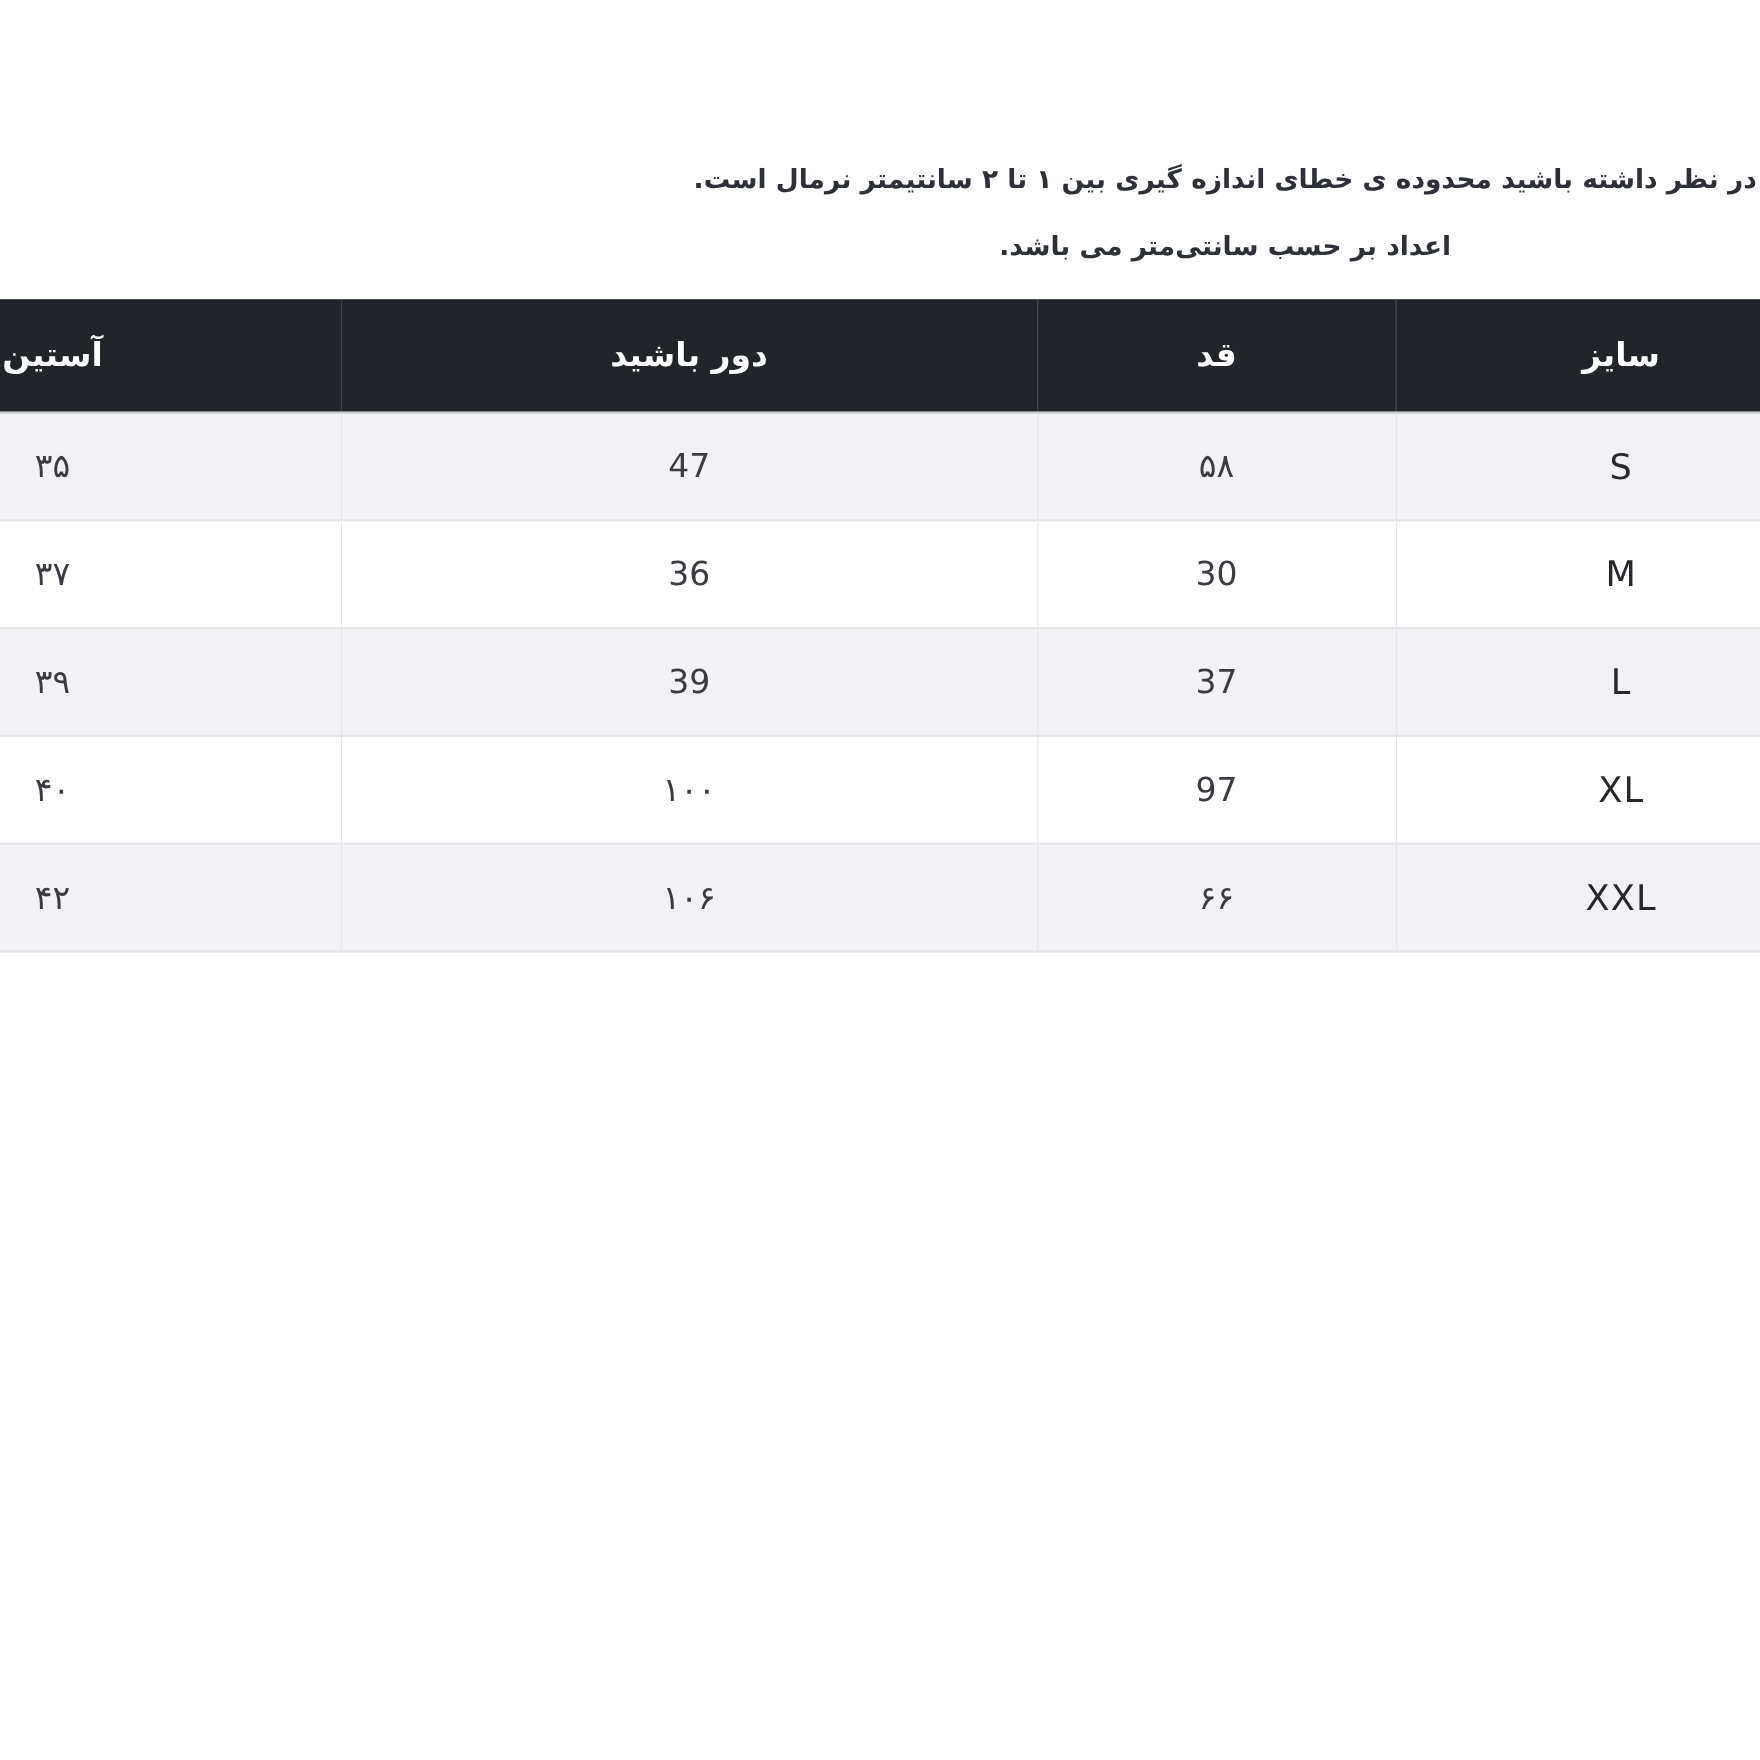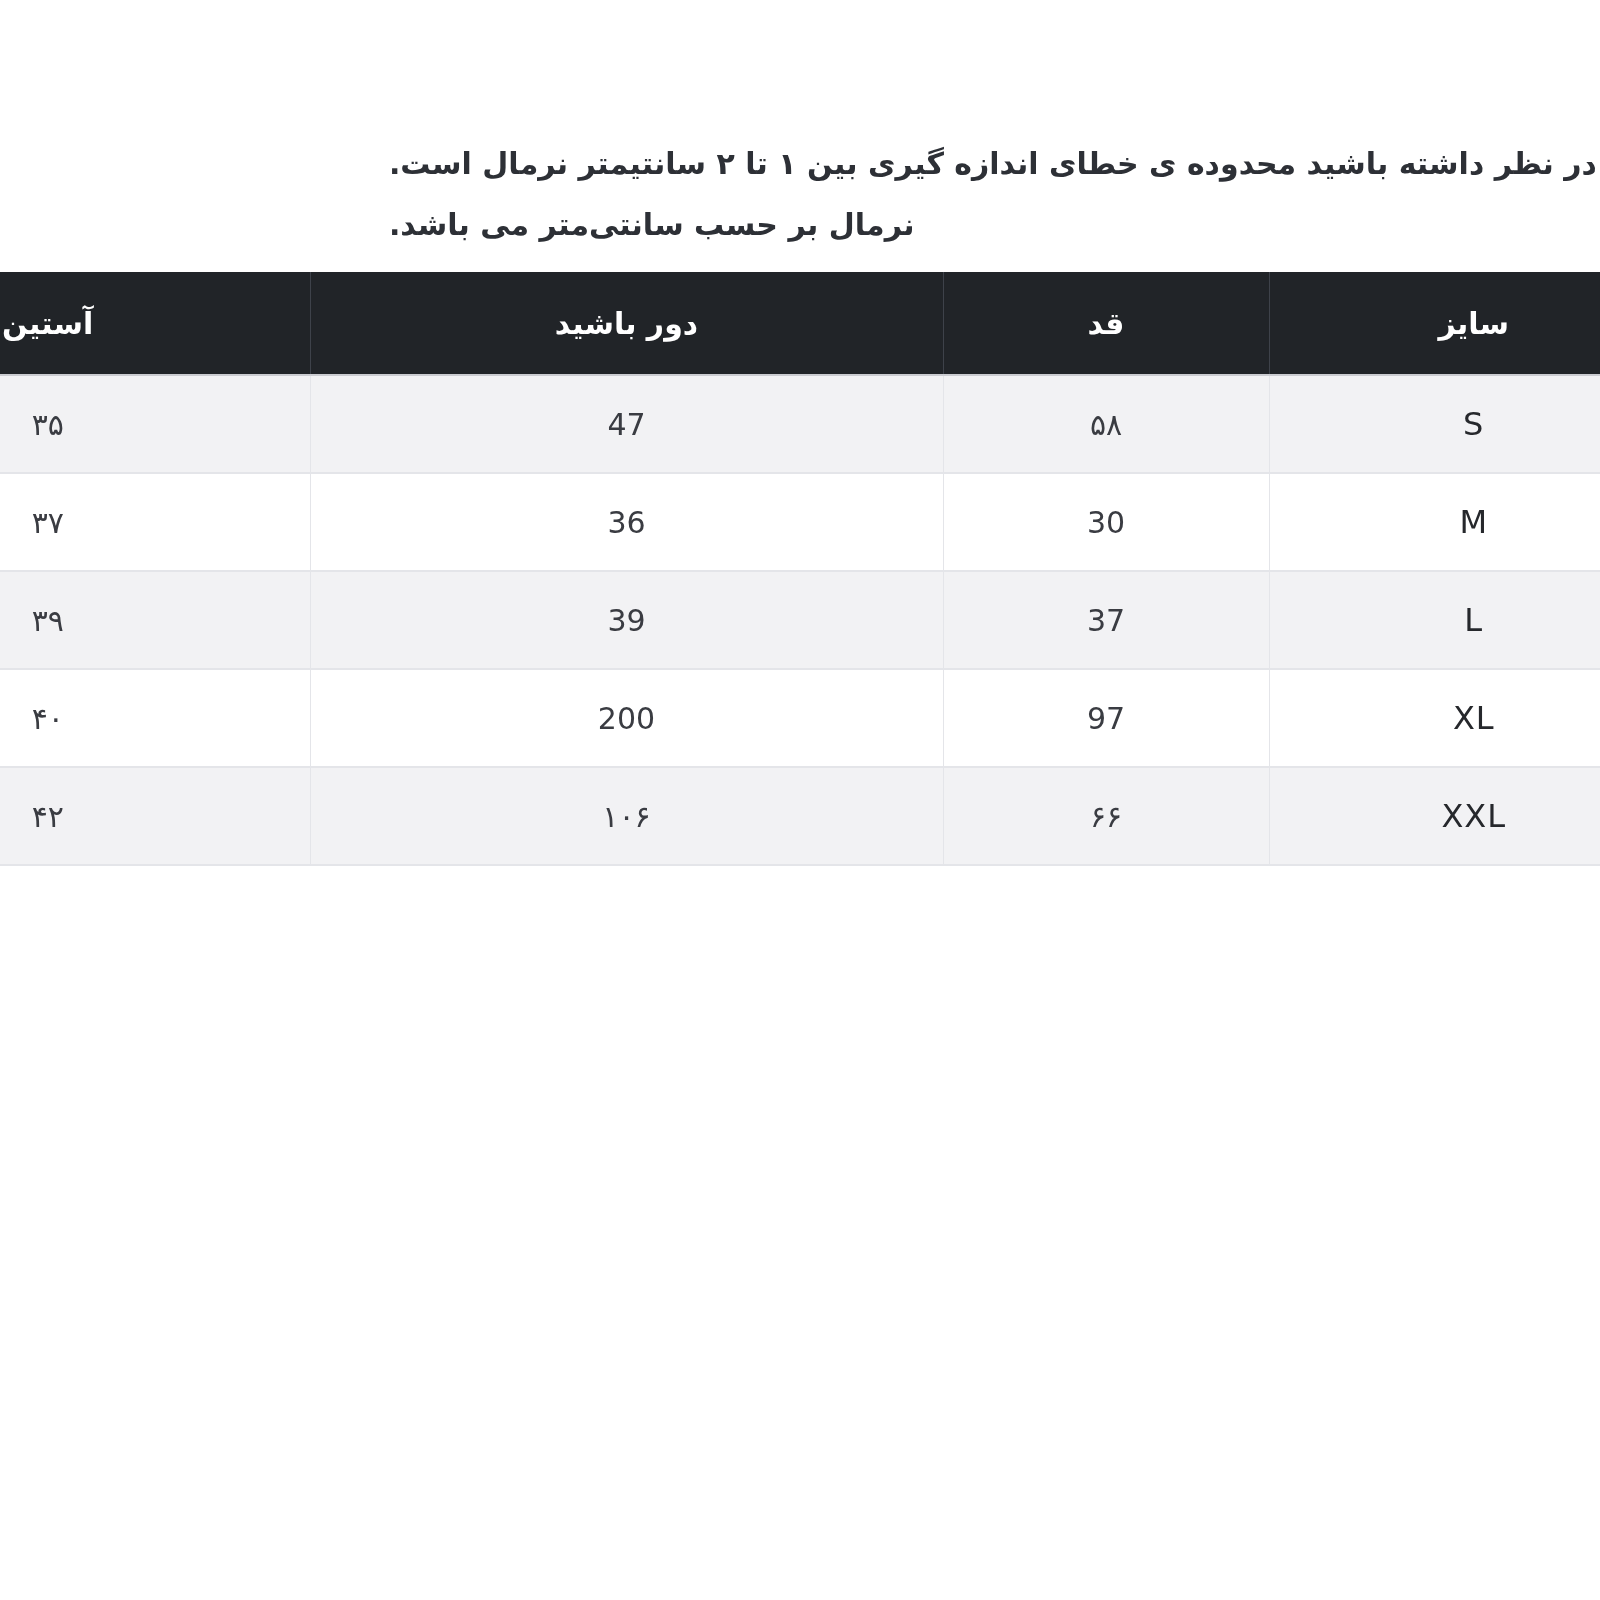--- a/index.html
+++ b/index.html
@@ -22,23 +22,23 @@
     overflow: hidden;
     font-family: "DejaVu Sans", "Liberation Sans", sans-serif;
   }
   body { position: relative; }
 
   .notes {
     position: absolute;
     top: 133px;
     right: 3px;
     direction: rtl;
-    text-align: left;
+    text-align: center;
     color: var(--note-text);
-    font-size: 30px;
+    font-size: 24px;
     font-weight: bold;
     line-height: 61px;
     white-space: nowrap;
   }
 
   .size-table {
     position: absolute;
     top: 272px;
     left: -214px;
     width: 1892px;
@@ -82,21 +82,21 @@
     font-size: 32px;
     color: var(--size-text);
     letter-spacing: 1px;
   }
 </style>
 </head>
 <body>
 
 <div class="notes">
   <div>در نظر داشته باشید محدوده ی خطای اندازه گیری بین ۱ تا ۲ سانتیمتر نرمال است.</div>
-  <div>نرمال بر حسب سانتی‌متر می باشد.</div>
+  <div>اعداد بر حسب سانتی‌متر می باشد.</div>
 </div>
 
 <table class="size-table">
   <colgroup>
     <col class="c-size">
     <col class="c-length">
     <col class="c-chest">
     <col class="c-sleeve">
   </colgroup>
   <thead>
@@ -122,21 +122,21 @@
     </tr>
     <tr>
       <td class="cell-size">L</td>
       <td>37</td>
       <td>39</td>
       <td>۳۹</td>
     </tr>
     <tr>
       <td class="cell-size">XL</td>
       <td>97</td>
-      <td>200</td>
+      <td>۱۰۰</td>
       <td>۴۰</td>
     </tr>
     <tr>
       <td class="cell-size">XXL</td>
       <td>۶۶</td>
       <td>۱۰۶</td>
       <td>۴۲</td>
     </tr>
   </tbody>
 </table>

